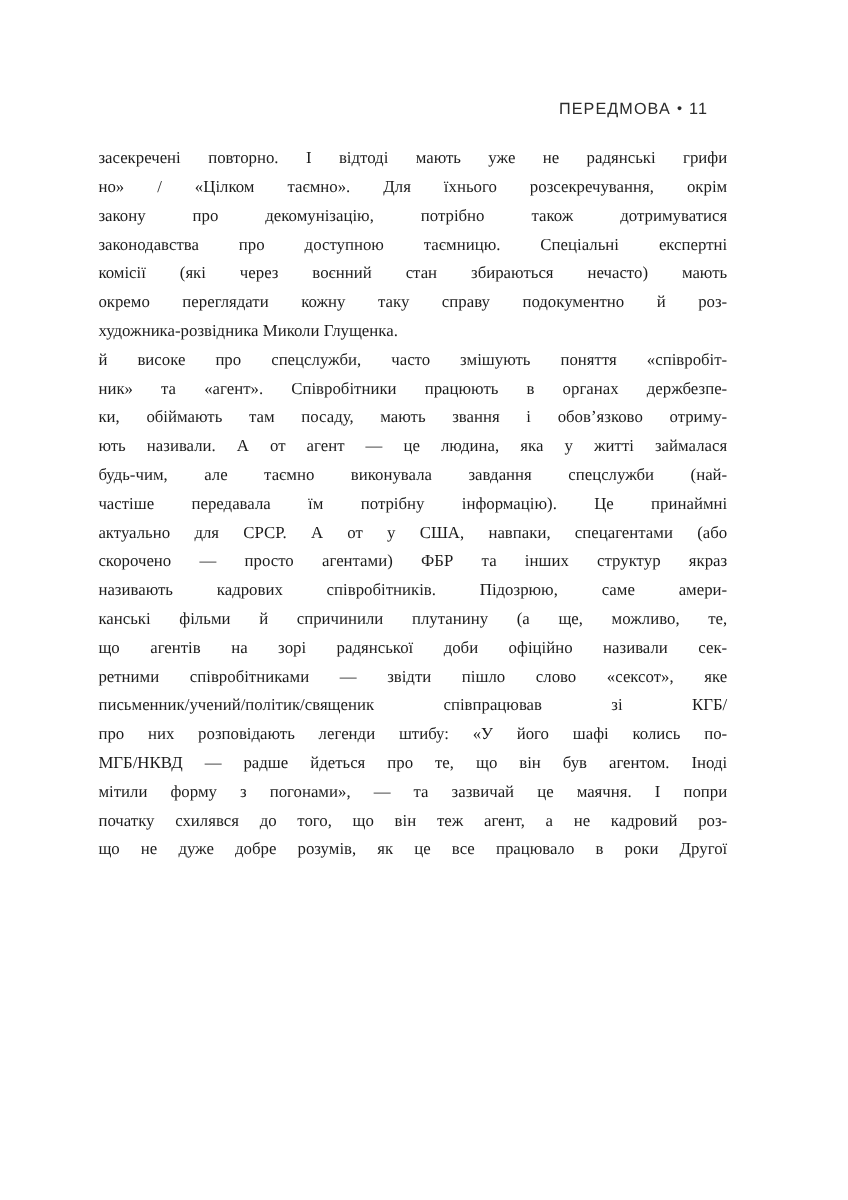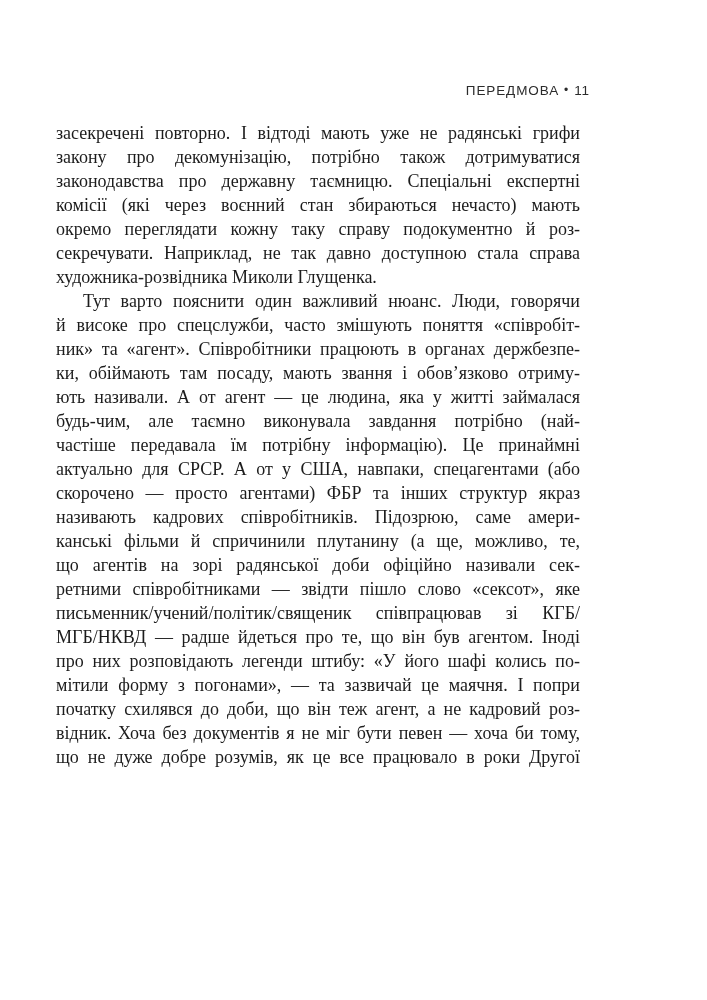--- a/index.html
+++ b/index.html
@@ -28,24 +28,24 @@
     white-space: nowrap;
   }
   .running-head .sep {
     display: inline-block;
     margin: 0 5px;
     font-size: 12px;
     vertical-align: 1px;
   }
   .text-block {
     position: absolute;
-    left: 56px;
+    left: 82px;
     top: 121px;
     width: 524px;
-    font-size: 18px;
+    font-size: 14px;
     line-height: 24px;
   }
   .paragraph {
     margin: 0;
   }
   .line {
     text-align: justify;
     text-align-last: justify;
     white-space: normal;
   }
@@ -59,43 +59,41 @@
 </head>
 <body>
 
 <div class="page">
   <div class="running-head">
     <span>ПЕРЕДМОВА</span><span class="sep">•</span><span>11</span>
   </div>
   <div class="text-block">
       <div class="paragraph">
         <div class="line first">засекречені повторно. І відтоді мають уже не радянські грифи</div>
+        <div class="line">но» / «Цілком таємно». Для їхнього розсекречування, окрім</div>
         <div class="line">закону про декомунізацію, потрібно також дотримуватися</div>
-        <div class="line">законодавства про державну таємницю. Спеціальні експертні</div>
+        <div class="line">законодавства про доступною таємницю. Спеціальні експертні</div>
         <div class="line">комісії (які через воєнний стан збираються нечасто) мають</div>
         <div class="line">окремо переглядати кожну таку справу подокументно й роз-</div>
-        <div class="line">секречувати. Наприклад, не так давно доступною стала справа</div>
         <div class="line last">художника-розвідника Миколи Глущенка.</div>
       </div>
       <div class="paragraph indent">
-        <div class="line first">Тут варто пояснити один важливий нюанс. Люди, говорячи</div>
         <div class="line">й високе про спецслужби, часто змішують поняття «співробіт-</div>
         <div class="line">ник» та «агент». Співробітники працюють в органах держбезпе-</div>
         <div class="line">ки, обіймають там посаду, мають звання і обов’язково отриму-</div>
         <div class="line">ють називали. А от агент — це людина, яка у житті займалася</div>
-        <div class="line">будь-чим, але таємно виконувала завдання потрібно (най-</div>
+        <div class="line">будь-чим, але таємно виконувала завдання спецслужби (най-</div>
         <div class="line">частіше передавала їм потрібну інформацію). Це принаймні</div>
         <div class="line">актуально для СРСР. А от у США, навпаки, спецагентами (або</div>
         <div class="line">скорочено — просто агентами) ФБР та інших структур якраз</div>
         <div class="line">називають кадрових співробітників. Підозрюю, саме амери-</div>
         <div class="line">канські фільми й спричинили плутанину (а ще, можливо, те,</div>
         <div class="line">що агентів на зорі радянської доби офіційно називали сек-</div>
         <div class="line">ретними співробітниками — звідти пішло слово «сексот», яке</div>
         <div class="line">письменник/учений/політик/священик співпрацював зі КГБ/</div>
+        <div class="line">про них розповідають легенди штибу: «У його шафі колись по-</div>
         <div class="line">МГБ/НКВД — радше йдеться про те, що він був агентом. Іноді</div>
-        <div class="line">про них розповідають легенди штибу: «У його шафі колись по-</div>
         <div class="line">мітили форму з погонами», — та зазвичай це маячня. І попри</div>
-        <div class="line">початку схилявся до доби, що він теж агент, а не кадровий роз-</div>
-        <div class="line">відник. Хоча без документів я не міг бути певен — хоча би тому,</div>
+        <div class="line">початку схилявся до того, що він теж агент, а не кадровий роз-</div>
         <div class="line">що не дуже добре розумів, як це все працювало в роки Другої</div>
       </div>
     </div>
 </div>
 
 </body></html>

